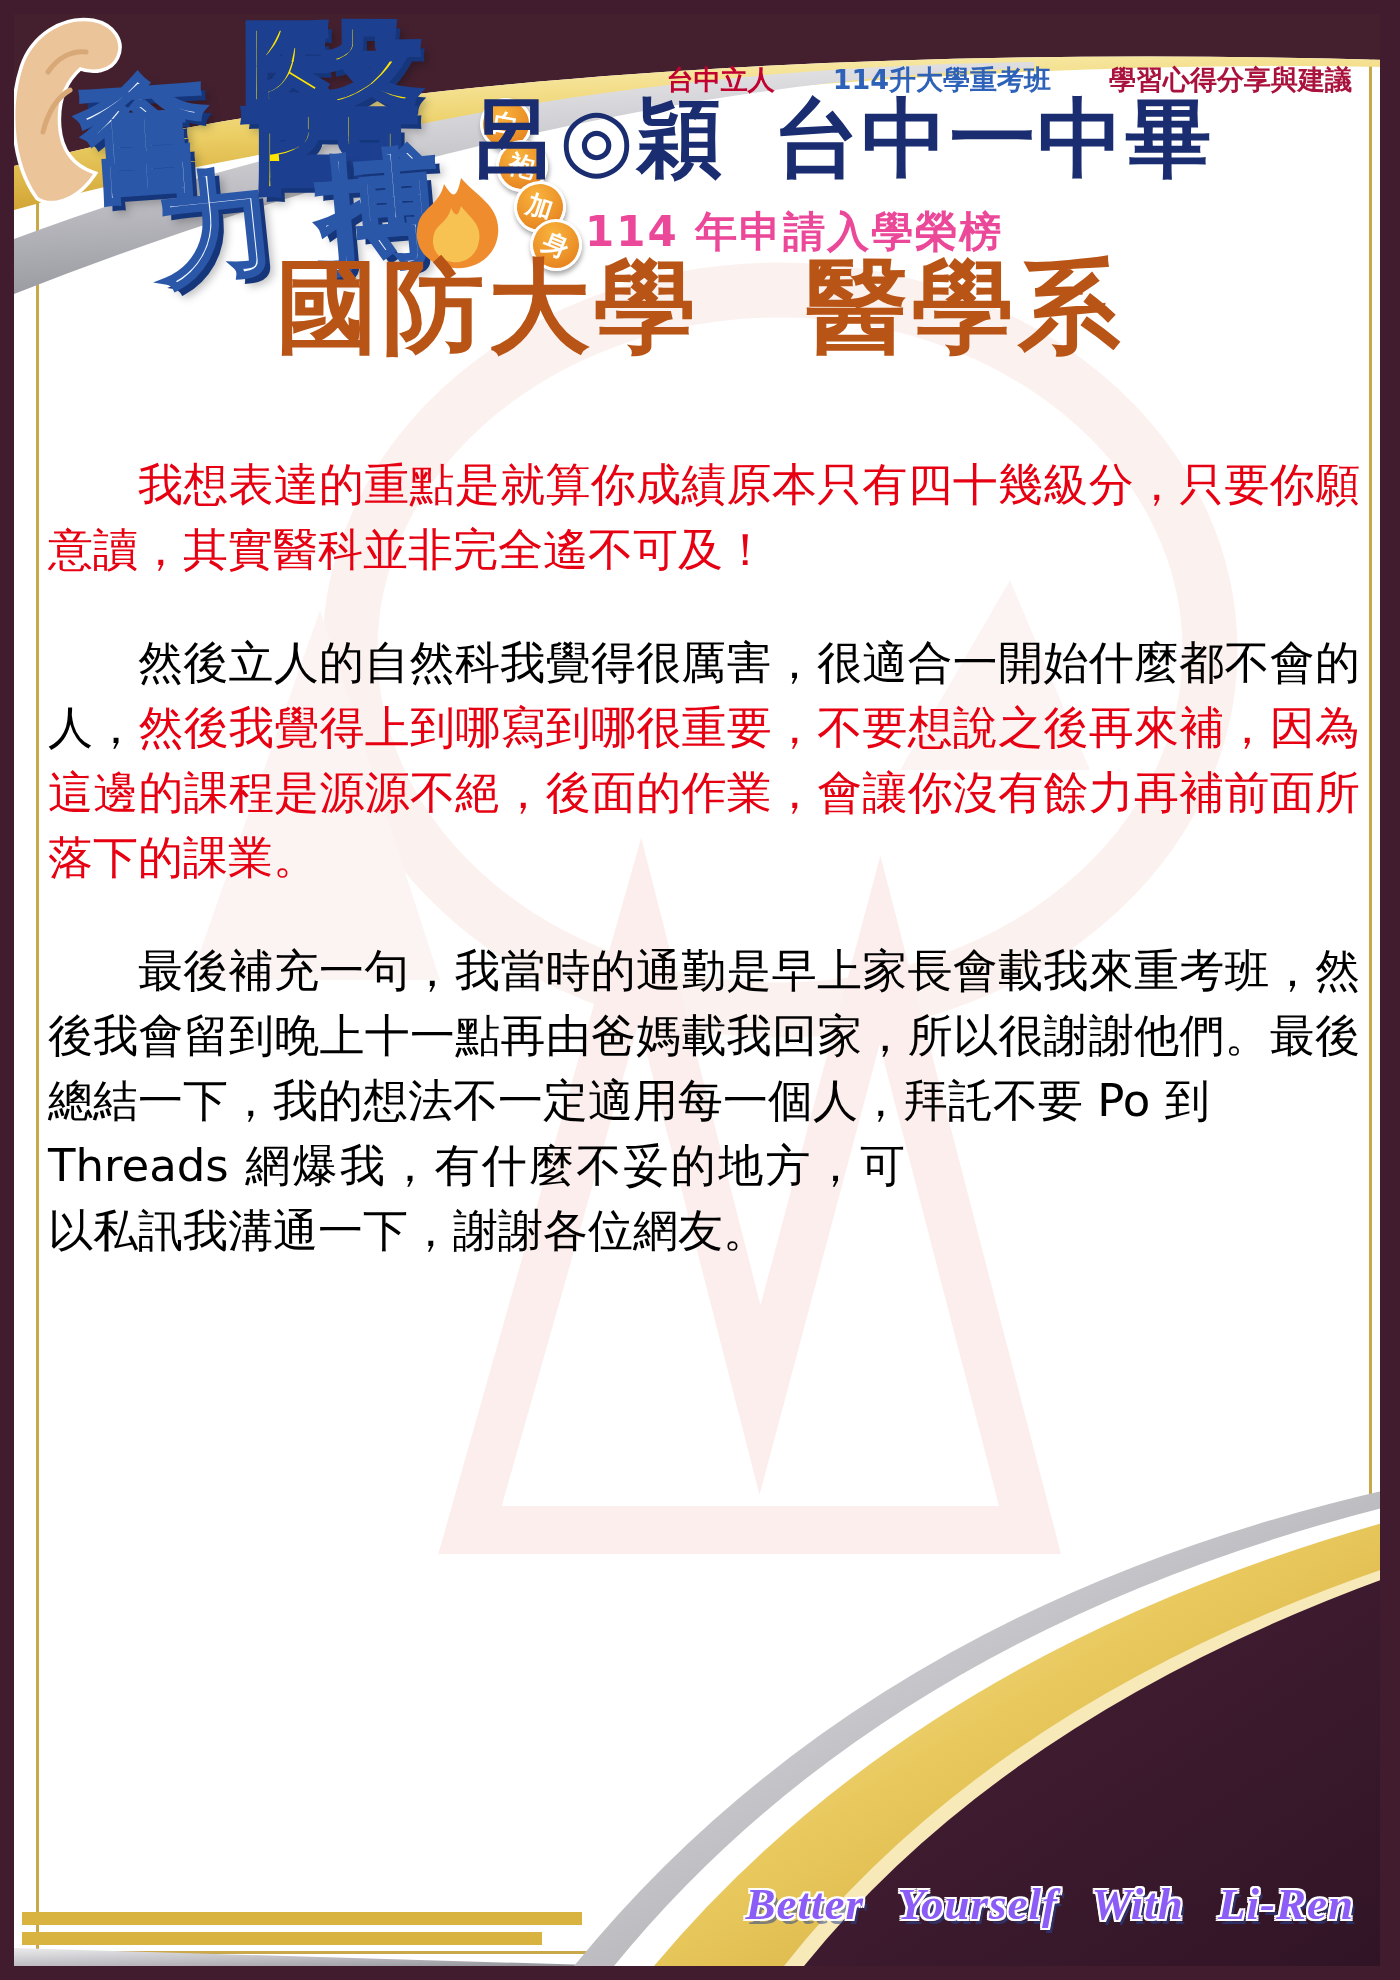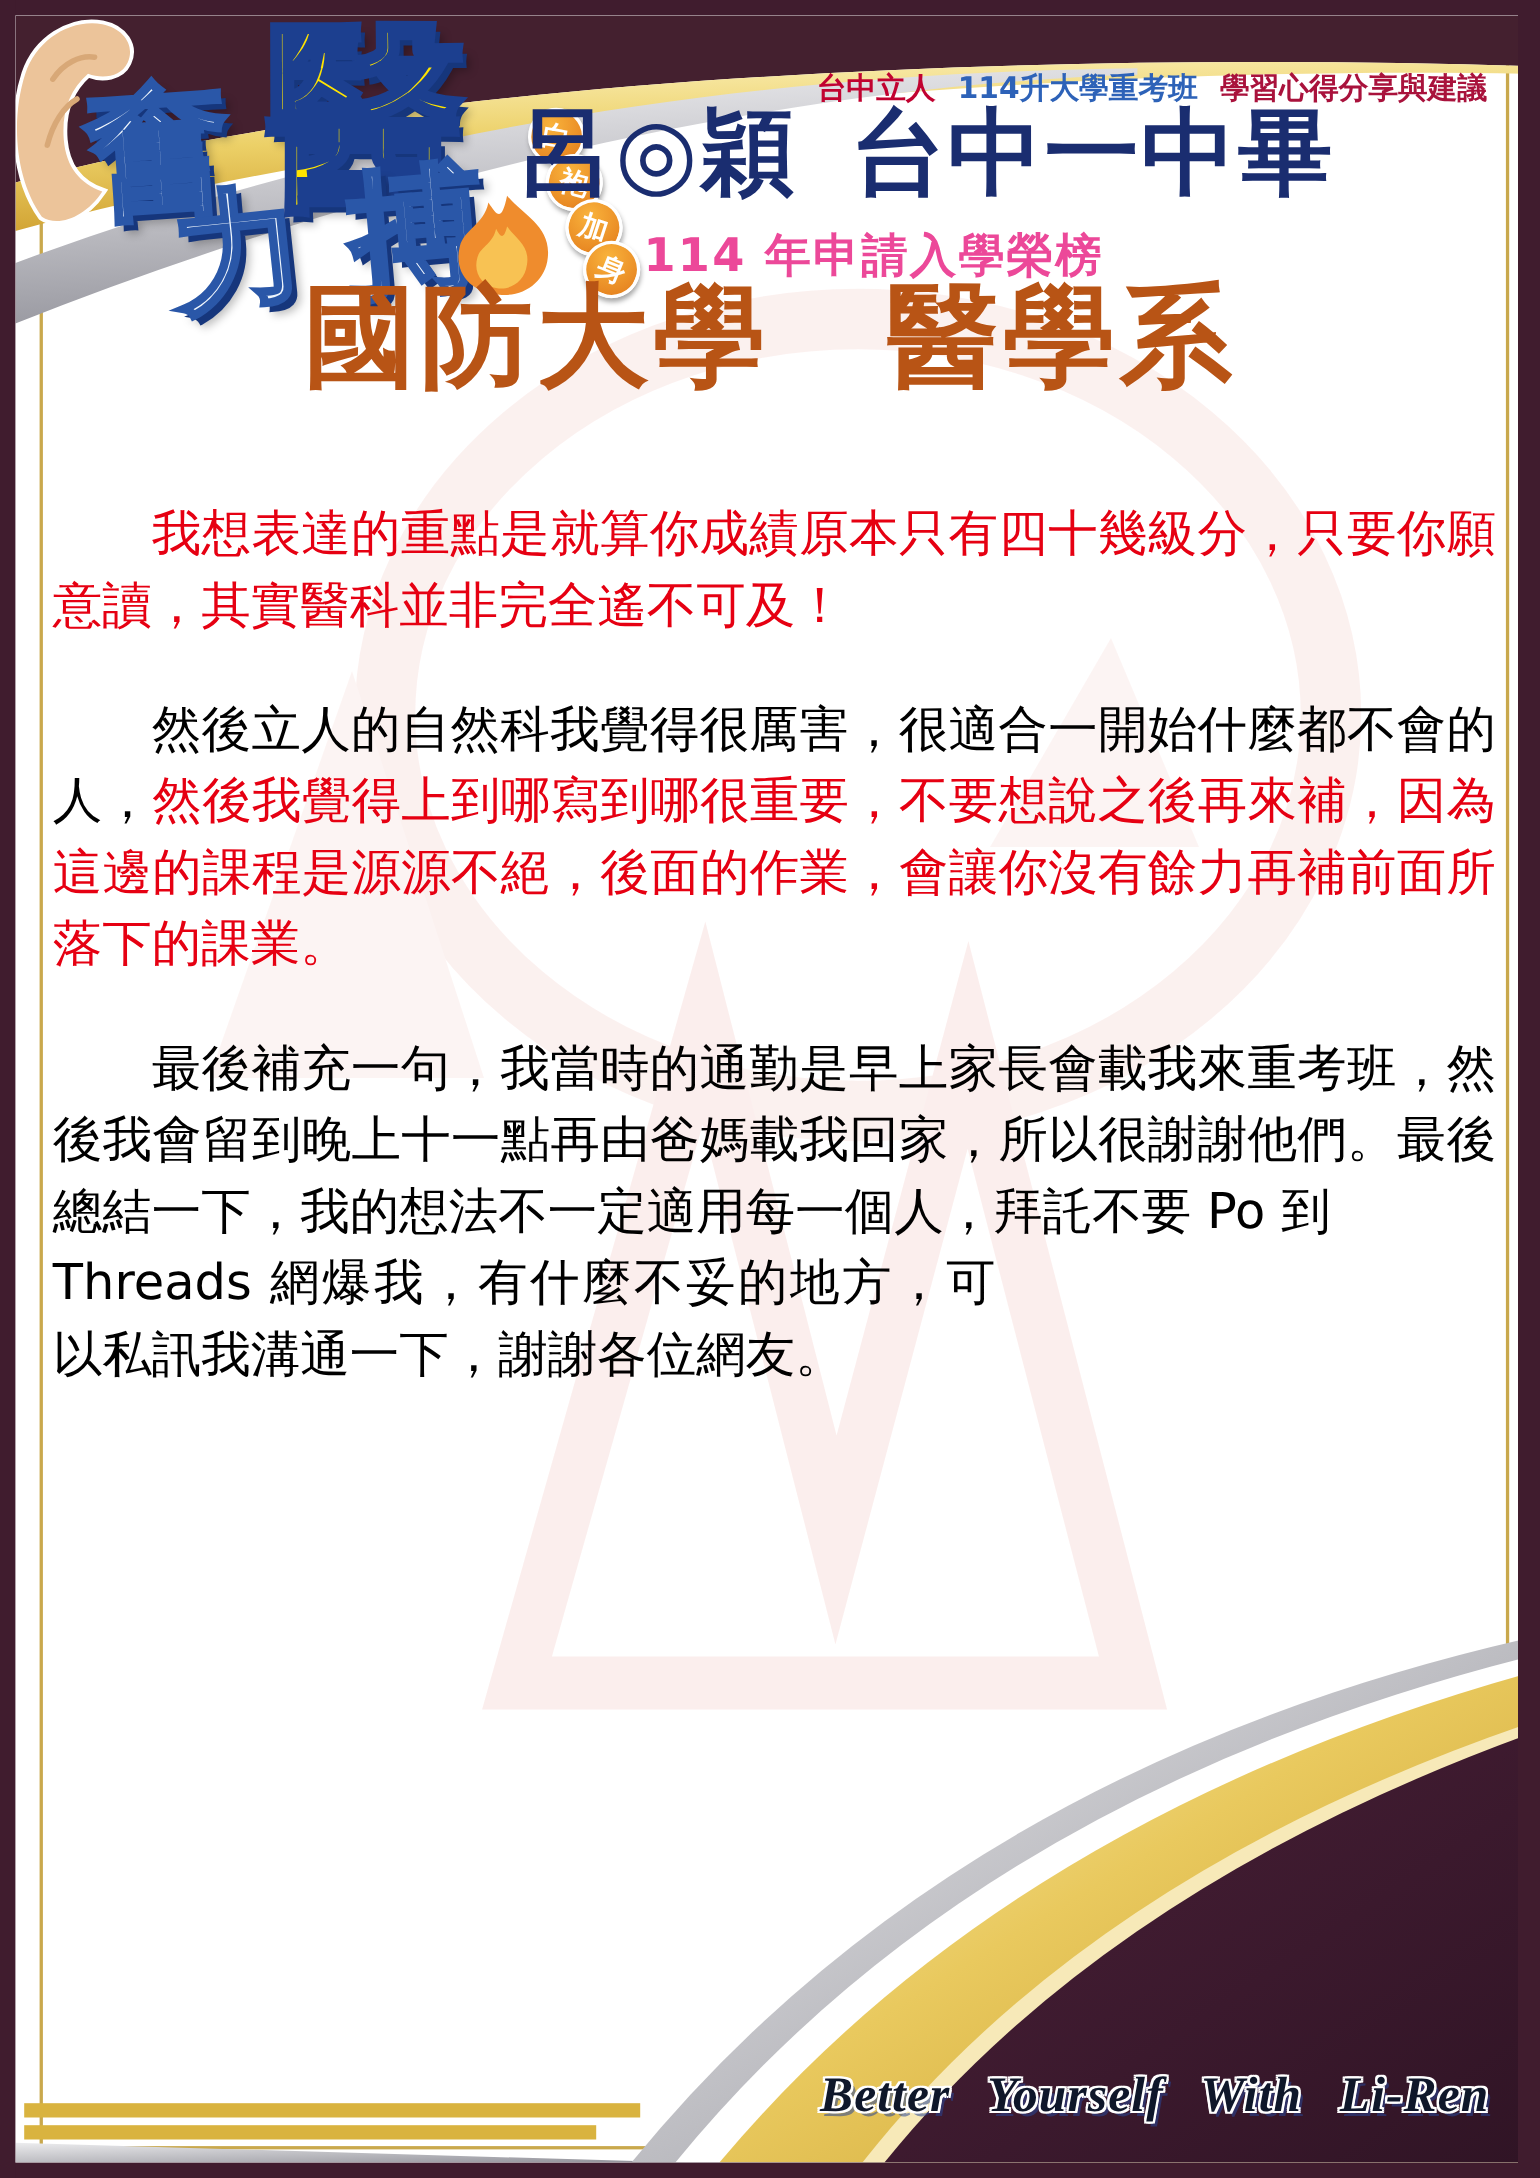--- a/index.html
+++ b/index.html
@@ -31,21 +31,21 @@
         border:3px solid #fff;box-shadow:2px 3px 5px rgba(0,0,0,.35);
         color:#fff;font-size:26px;font-weight:bold;display:flex;align-items:center;justify-content:center;}
   .bd-1{left:480px;top:98px;transform:rotate(10deg);}
   .bd-2{left:496px;top:140px;transform:rotate(14deg);}
   .bd-3{left:514px;top:181px;transform:rotate(18deg);}
   .bd-4{left:530px;top:219px;transform:rotate(22deg);}
   .flame{position:absolute;left:406px;top:176px;width:100px;height:96px;}
   .muscle{position:absolute;left:8px;top:12px;width:132px;height:192px;}
   
   .top-header{position:absolute;top:62px;left:600px;right:48px;display:flex;
-        justify-content:flex-end;gap:20px;font-size:27px;font-weight:bold;z-index:4;}
+        justify-content:flex-end;gap:58px;font-size:27px;font-weight:bold;z-index:4;}
   .hdr-school{color:#c10230;}
   .hdr-program{color:#2d62b8;}
   .hdr-topic{color:#a9123c;}
   .name-title{position:absolute;left:471px;top:96px;z-index:4;color:#1a2d70;
         font-family:"Liberation Serif","DejaVu Serif",serif;font-weight:900;
         font-size:86px;line-height:1;letter-spacing:2px;word-spacing:26px;white-space:nowrap;}
   .honor-line{position:absolute;left:585px;top:204px;z-index:4;color:#ec4899;
         font-weight:bold;font-size:42px;letter-spacing:2px;white-space:nowrap;}
   .admission-title{position:absolute;left:45px;right:45px;top:254px;z-index:4;text-align:center;
         font-family:"Liberation Serif","DejaVu Serif",serif;font-weight:900;
@@ -55,21 +55,21 @@
         font-size:45px;line-height:65px;color:#000;text-align:justify;}
   .body-text p{margin:0 0 48px 0;text-indent:90px;}
   .body-text p.no-gap{margin-bottom:0;}
   .body-text p.para-cont{margin:0;text-indent:0;padding-right:455px;}
   .seg{color:#000;}
   .seg.red{color:#e60012;}
   .red-para .seg{color:#e60012;}
   
   .slogan{position:absolute;top:1878px;right:46px;z-index:5;white-space:nowrap;
         font-family:"Liberation Serif","DejaVu Serif",serif;font-style:italic;font-weight:900;
-        font-size:45px;color:#0f172a;word-spacing:22px;letter-spacing:1px;
+        font-size:45px;color:#8b5cf6;word-spacing:22px;letter-spacing:1px;
         text-shadow:-2px 0 #fff,2px 0 #fff,0 2px #fff,0 -2px #fff,
                     -2px -2px #fff,2px 2px #fff,-2px 2px #fff,2px -2px #fff,
                     4px 5px 0 rgba(40,70,150,.55);}
 </style>
 </head>
 <body>
 
 <div class="page">
 
   <svg class="watermark" width="1400" height="1980" viewBox="0 0 1400 1980">

